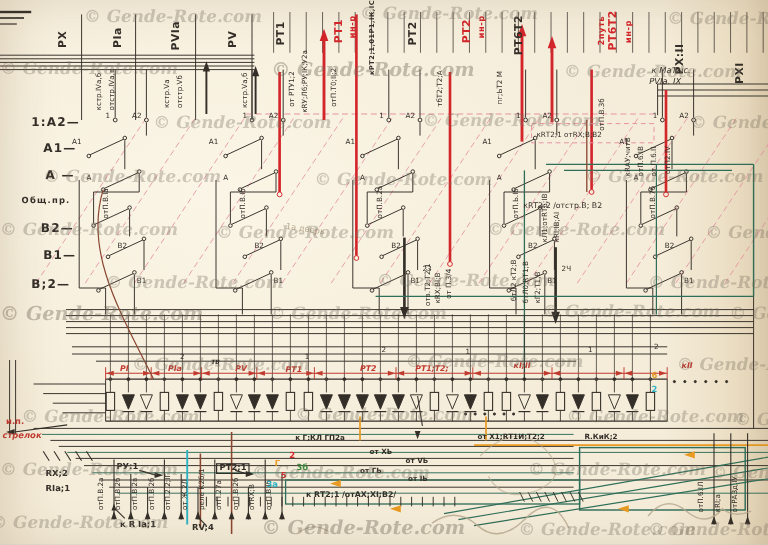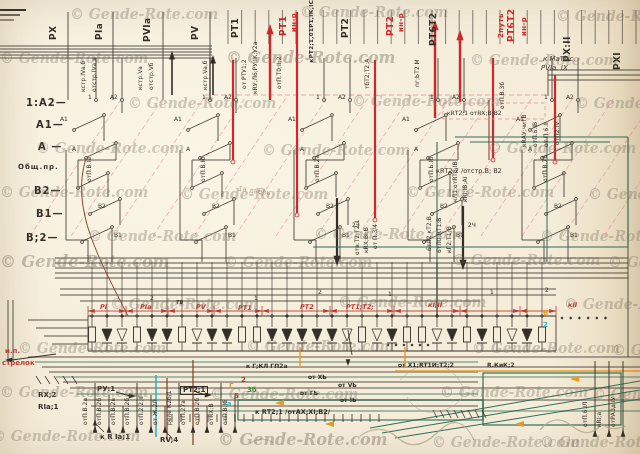--- a/index.html
+++ b/index.html
@@ -648,21 +648,21 @@
       <span class="lbl mid" style="font-size: 6px; left: 490px; top: 289px;">1</span>
       <span class="lbl mid" style="font-size: 6px; left: 545px; top: 287px;">2</span>
       <span class="lbl mid" style="font-size: 6px; left: 447px; top: 110px;">кRТ2;1 отRХ;В;В2</span>
       <span class="lbl mid" style="font-size: 6.5px; left: 436px; top: 168px;">кRТ2:2 /отстр.В; В2</span>
       <span class="lbl mid hand" style="font-size: 7px; left: 543px; top: 56px;">к МаТыс.</span>
       <span class="lbl mid hand" style="font-size: 7px; left: 541px; top: 65px;">РVIа. IХ</span>
       <span class="lbl mid" style="font-size: 6px; left: 352px; top: 222px;">2З</span>
       <span class="lbl mid" style="font-size: 6px; left: 468px; top: 222px;">2Ч</span>
       <span class="lbl mid" style="font-size: 7px; color: rgb(183, 168, 142); left: 238px; top: 188px; transform: rotate(8deg);">1а дверь</span>
       <span class="lbl bot" style="color: rgb(193, 58, 48); left: 5px; top: 348px;">и.п.</span>
-      <span class="lbl bot" style="color: rgb(193, 58, 48); left: 2px; top: 360px;">стрелок</span>
+      <span class="lbl bot" style="color: rgb(193, 58, 48); left: 2px; top: 360px; font-style: italic;">стрелок</span>
       <span class="lbl bot" style="left: 38px; top: 392px;">RX;2</span>
       <span class="lbl bot" style="left: 38px; top: 404px;">RIа;1</span>
       <span class="lbl bot" style="left: 97px; top: 386px;">РУ:1</span>
       <span class="lbl bot box" style="left: 180px; top: 386px;">РТ2;1</span>
       <span class="lbl bot" style="left: 86px; top: 434px; margin-left: 14px;">к R Iа;1</span>
       <span class="lbl bot" style="left: 160px; top: 437px;">RV;4</span>
       <span class="lbl bot" style="font-size: 6px; left: 246px; top: 363px;">к Г;КЛ ГП2а</span>
       <span class="lbl bot" style="font-size: 6px; left: 308px; top: 374px;">от ХЬ</span>
       <span class="lbl bot" style="font-size: 6px; left: 338px; top: 382px;">от VЬ</span>
       <span class="lbl bot" style="font-size: 6px; left: 300px; top: 390px;">от ГЬ</span>

